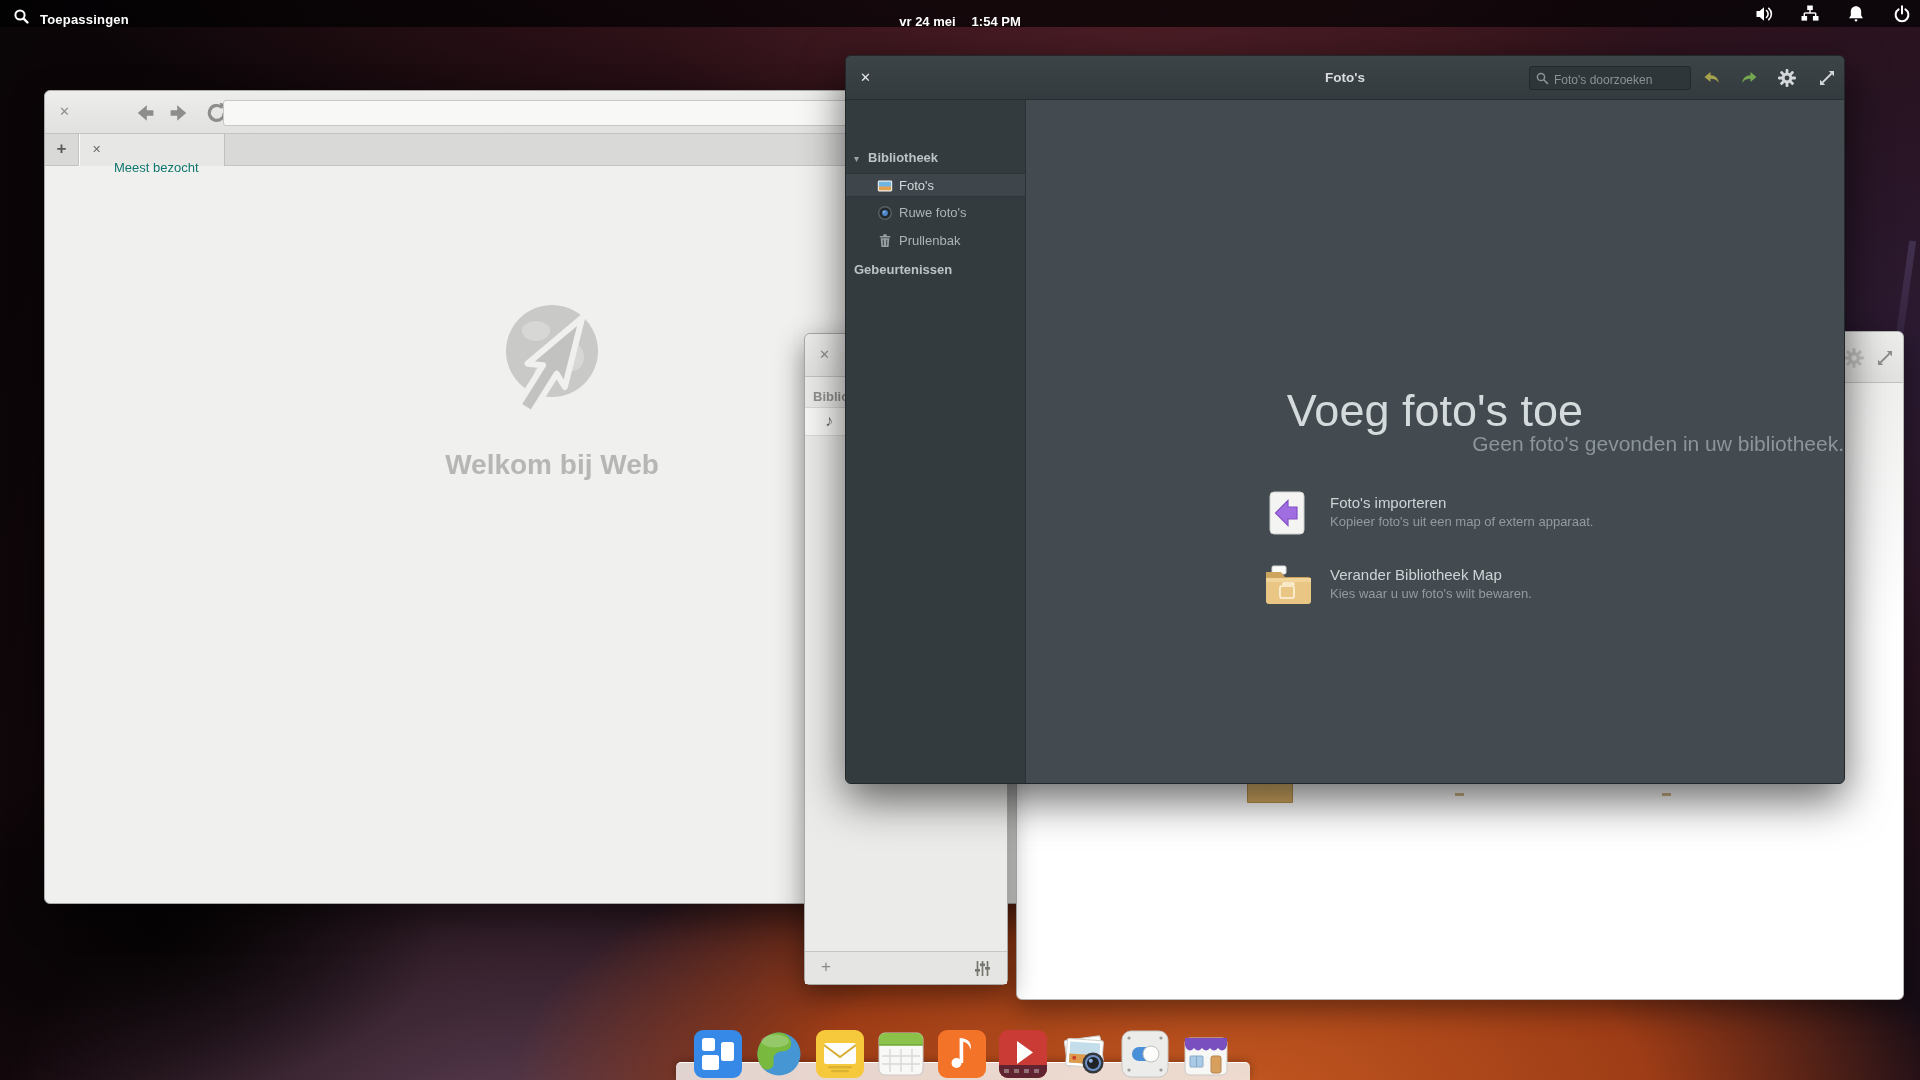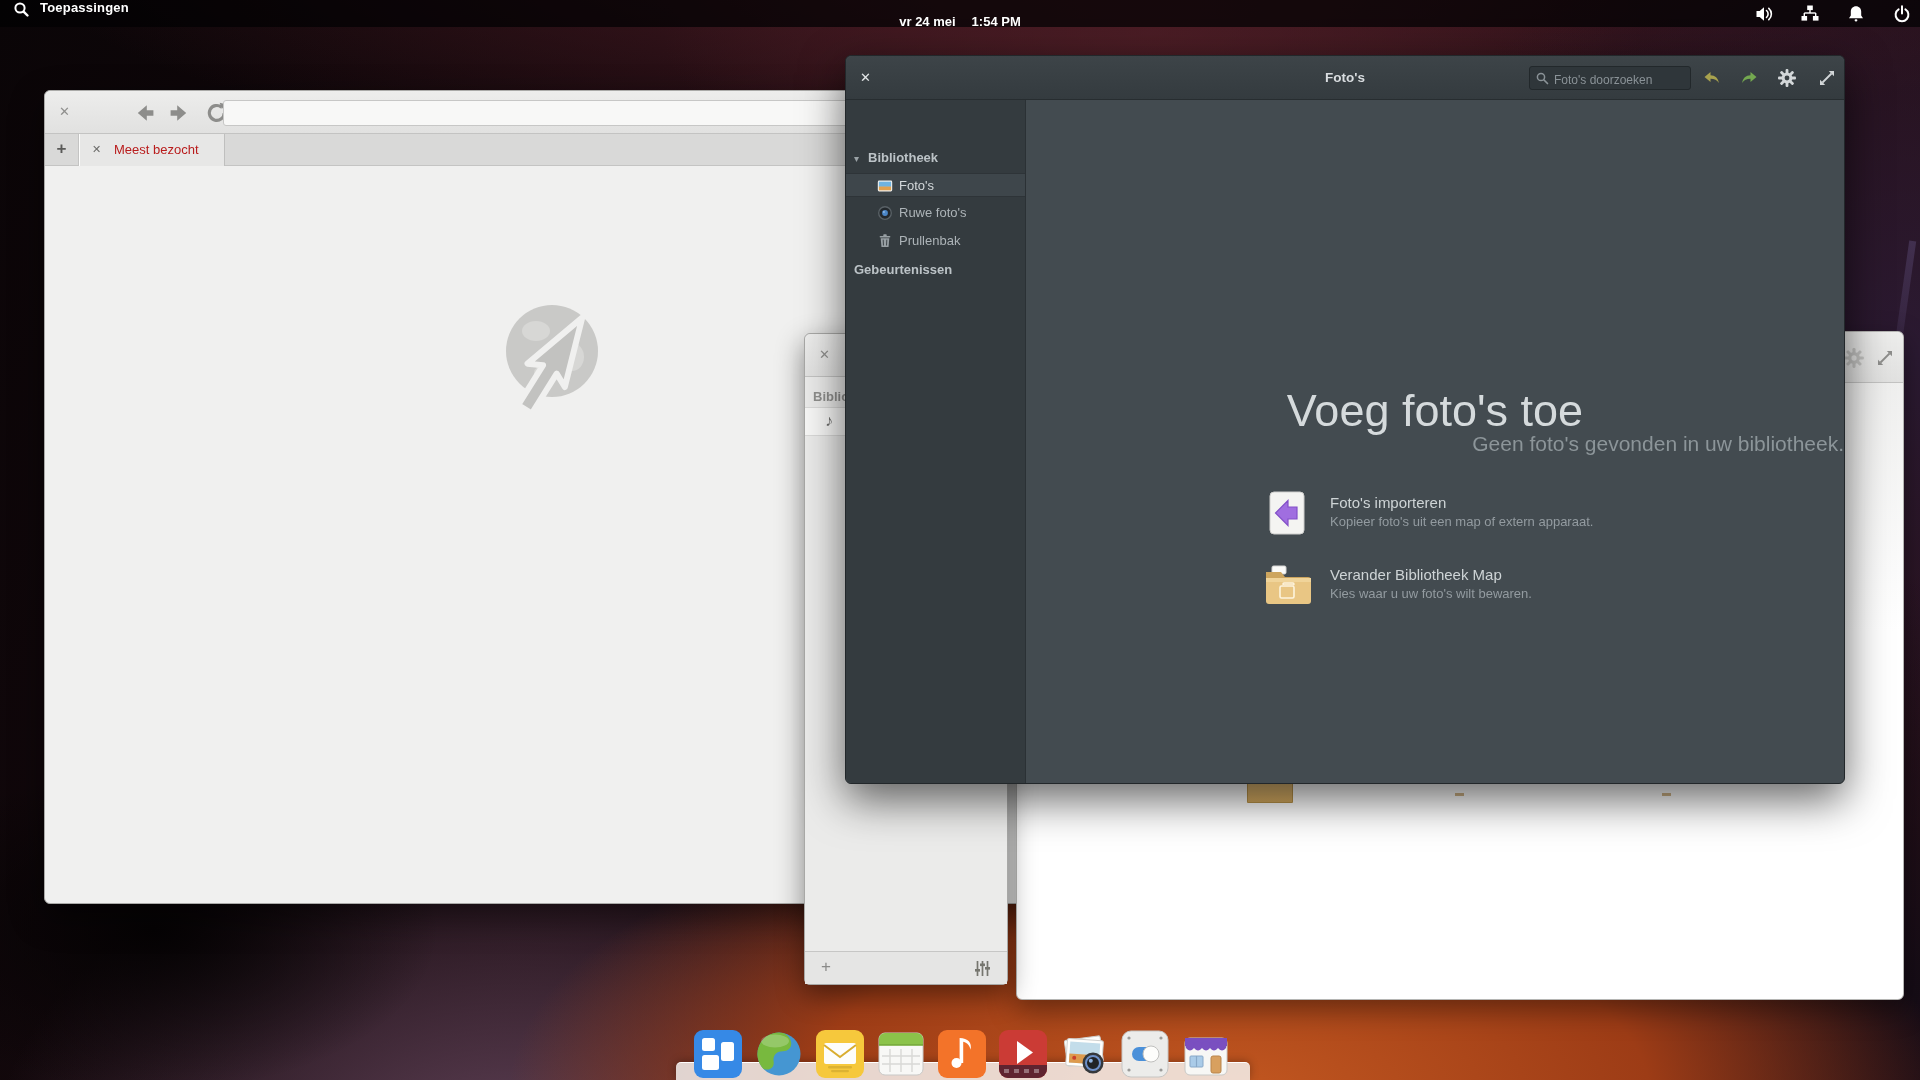--- a/index.html
+++ b/index.html
@@ -17,21 +17,21 @@
       radial-gradient(1500px 320px at 56% -4%, #4b1b24 0%, rgba(60,22,30,0) 70%),
       radial-gradient(700px 260px at 60% 3%, rgba(128,55,62,.45) 0%, rgba(90,40,48,0) 70%),
       linear-gradient(118deg, #0a0507 0%, #1c0b11 55%, #2e1119 100%);
   }
   .wp-streak { position:absolute; left:1896px; top:240px; width:7px; height:190px;
     background:linear-gradient(#4b3a5e, rgba(70,50,90,0)); transform:rotate(8deg); opacity:.7; }
 
   
   .panel { position:absolute; left:0; top:0; width:1920px; height:27px;
     background:rgba(2,2,3,.72); z-index:50; color:#fff; }
-  .panel-left { position:absolute; left:12px; top:0; height:27px; display:flex; align-items:flex-start; gap:8px; }
+  .panel-left { position:absolute; left:12px; top:0; height:27px; display:flex; align-items:flex-end; gap:8px; }
   .panel-app-label { font-size:13px; font-weight:bold; letter-spacing:.2px; }
   .panel-clock { position:absolute; left:50%; top:0; transform:translateX(-50%); height:42px;
     display:flex; align-items:center; gap:16px; font-size:13px; font-weight:bold; }
   .panel-right { position:absolute; right:8px; top:0; height:27px; display:flex; align-items:center; gap:26px; }
   .pi { width:20px; height:20px; display:block; }
 
   
   .win { position:absolute; border-radius:6px; }
   .titlebar-light { position:absolute; left:0; top:0; right:0; height:43px;
     background:linear-gradient(#ededec,#e1e1e0); border-bottom:1px solid #c3c3c2;
@@ -45,21 +45,21 @@
   .nav-btn { position:absolute; top:10px; width:24px; height:24px; }
   .urlbar { position:absolute; left:178px; top:9px; width:824px; height:26px;
     background:#f8f8f7; border:1px solid #c7c7c6; border-radius:3px; font-size:13px; padding:0 8px; color:#333; }
   .tabbar { position:absolute; left:0; top:43px; right:0; height:32px;
     background:#d9d9d8; border-bottom:1px solid #c4c4c3; }
   .newtab-btn { position:absolute; left:0; top:0; width:34px; height:32px; border-right:1px solid #c4c4c3;
     color:#5a5a58; font-size:17px; font-weight:bold; text-align:center; line-height:30px; }
   .tab { position:absolute; left:34px; top:0; width:146px; height:32px; background:#e7e7e6;
     border-right:1px solid #bfbfbe; border-left:1px solid #fdfdfc; }
   .tab .tab-close { position:absolute; left:12px; top:9px; font-size:11px; font-weight:bold; color:#6b6b69; }
-  .tab .tab-label { position:absolute; left:34px; top:8px; font-size:13px; color:#b91c1c; white-space:nowrap; }
+  .tab .tab-label { position:absolute; left:34px; top:26px; font-size:13px; color:#0f766e; white-space:nowrap; }
   .web-welcome { position:absolute; left:0; top:165px; right:0; text-align:center; }
   .web-logo { display:block; margin:35px auto 26px; }
   .web-title { font-size:28px; font-weight:bold; color:#b6b6b4; }
   .web-sub { margin-top:15px; font-size:15px; color:#a9a9a7; }
 
   
   .fileswin { left:1016px; top:331px; width:888px; height:669px; z-index:20;
     background:linear-gradient(#ececeb, #ffffff 45%); border:1px solid #b5b5b3;
     box-shadow:0 10px 28px rgba(0,0,0,.4); }
   .fileswin .titlebar-light { height:51px; }
@@ -156,20 +156,21 @@
     <div class="web-welcome">
       <svg class="web-logo" width="132" height="132" viewBox="0 0 132 132">
         <circle cx="66" cy="60" r="46" fill="#c9c9c7"></circle>
         <ellipse cx="50" cy="40" rx="14" ry="10" fill="#d7d7d5"></ellipse>
         <ellipse cx="86" cy="66" rx="12" ry="14" fill="#d7d7d5"></ellipse>
         <ellipse cx="58" cy="82" rx="10" ry="8" fill="#d7d7d5"></ellipse>
         <g transform="rotate(32 66 75)">
           <path d="M66 18 L44 86 L58 79 L58 126 L74 126 L74 79 L88 86 Z" fill="#c2c2c0" stroke="#f0f0ef" stroke-width="6" stroke-linejoin="round"></path>
         </g>
       </svg>
+      <div class="web-title">Welkom bij Web</div>
     </div>
   </div>
 
   <div class="win fileswin">
     <div class="titlebar-light">
       <svg class="files-gear" width="22" height="22" viewBox="0 0 20 20">
         <g fill="#b9b9b7">
           <rect x="8.6" y="1" width="2.8" height="18" rx="1"></rect>
           <rect x="8.6" y="1" width="2.8" height="18" rx="1" transform="rotate(45 10 10)"></rect>
           <rect x="8.6" y="1" width="2.8" height="18" rx="1" transform="rotate(90 10 10)"></rect>

